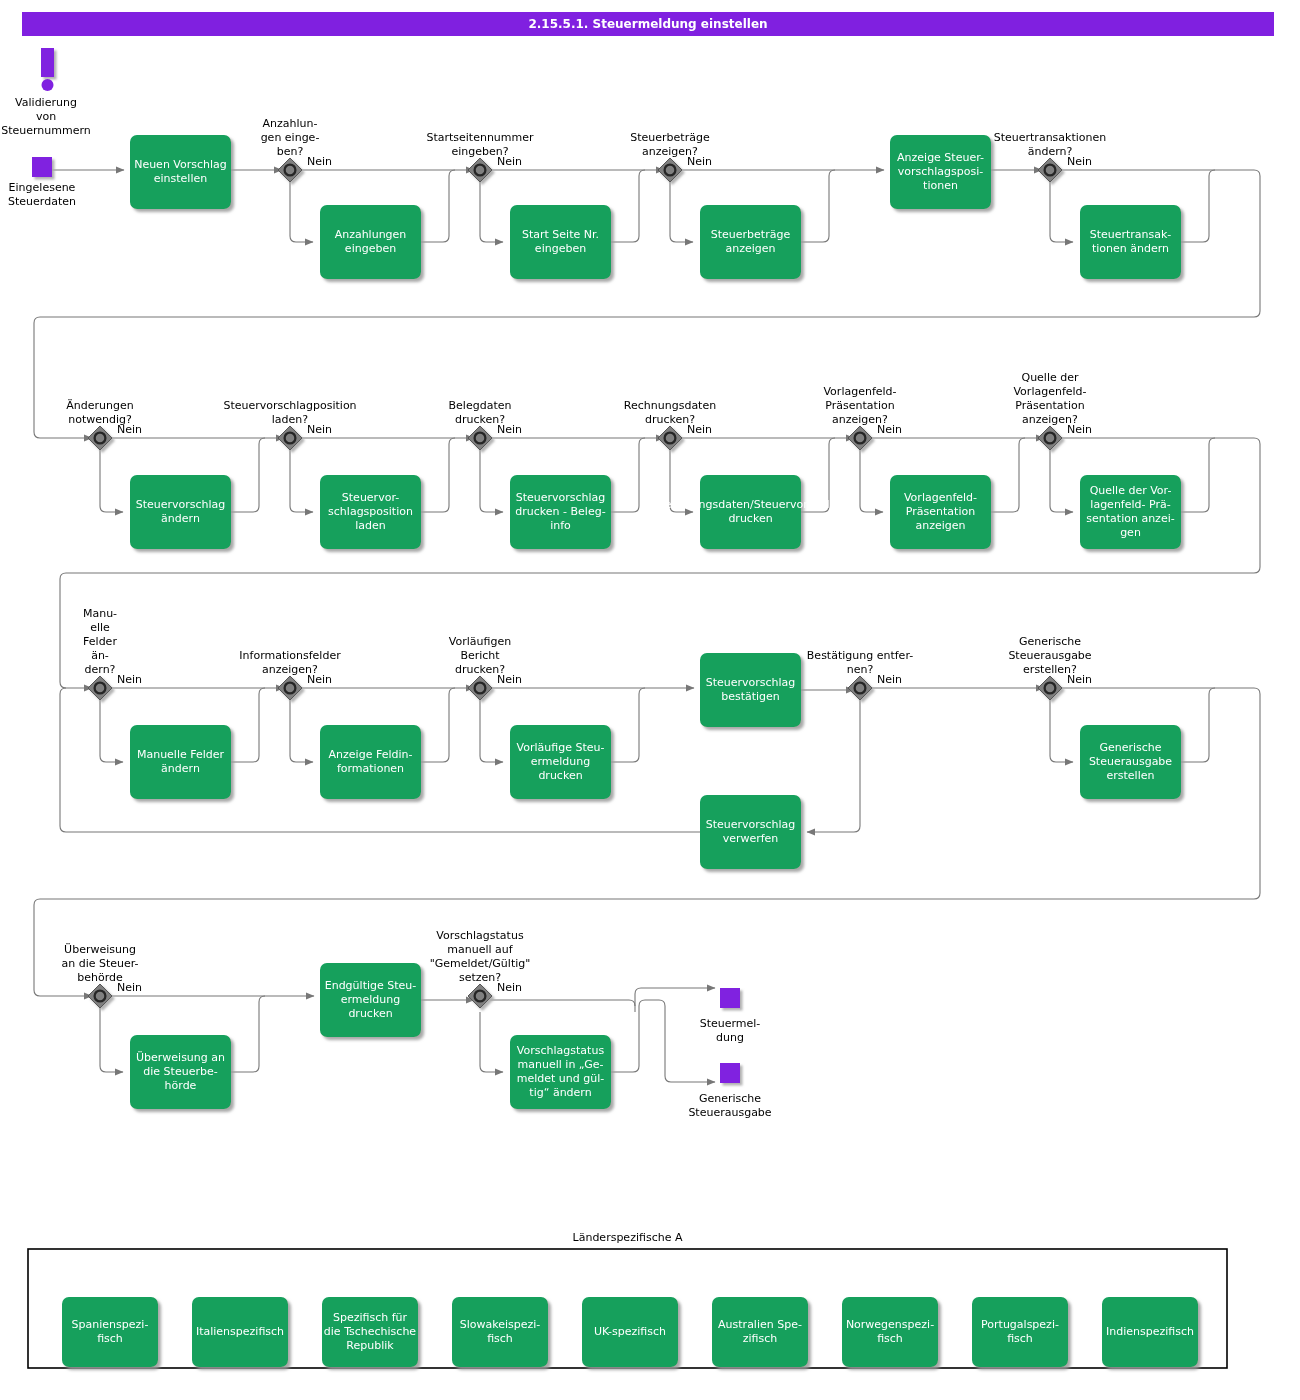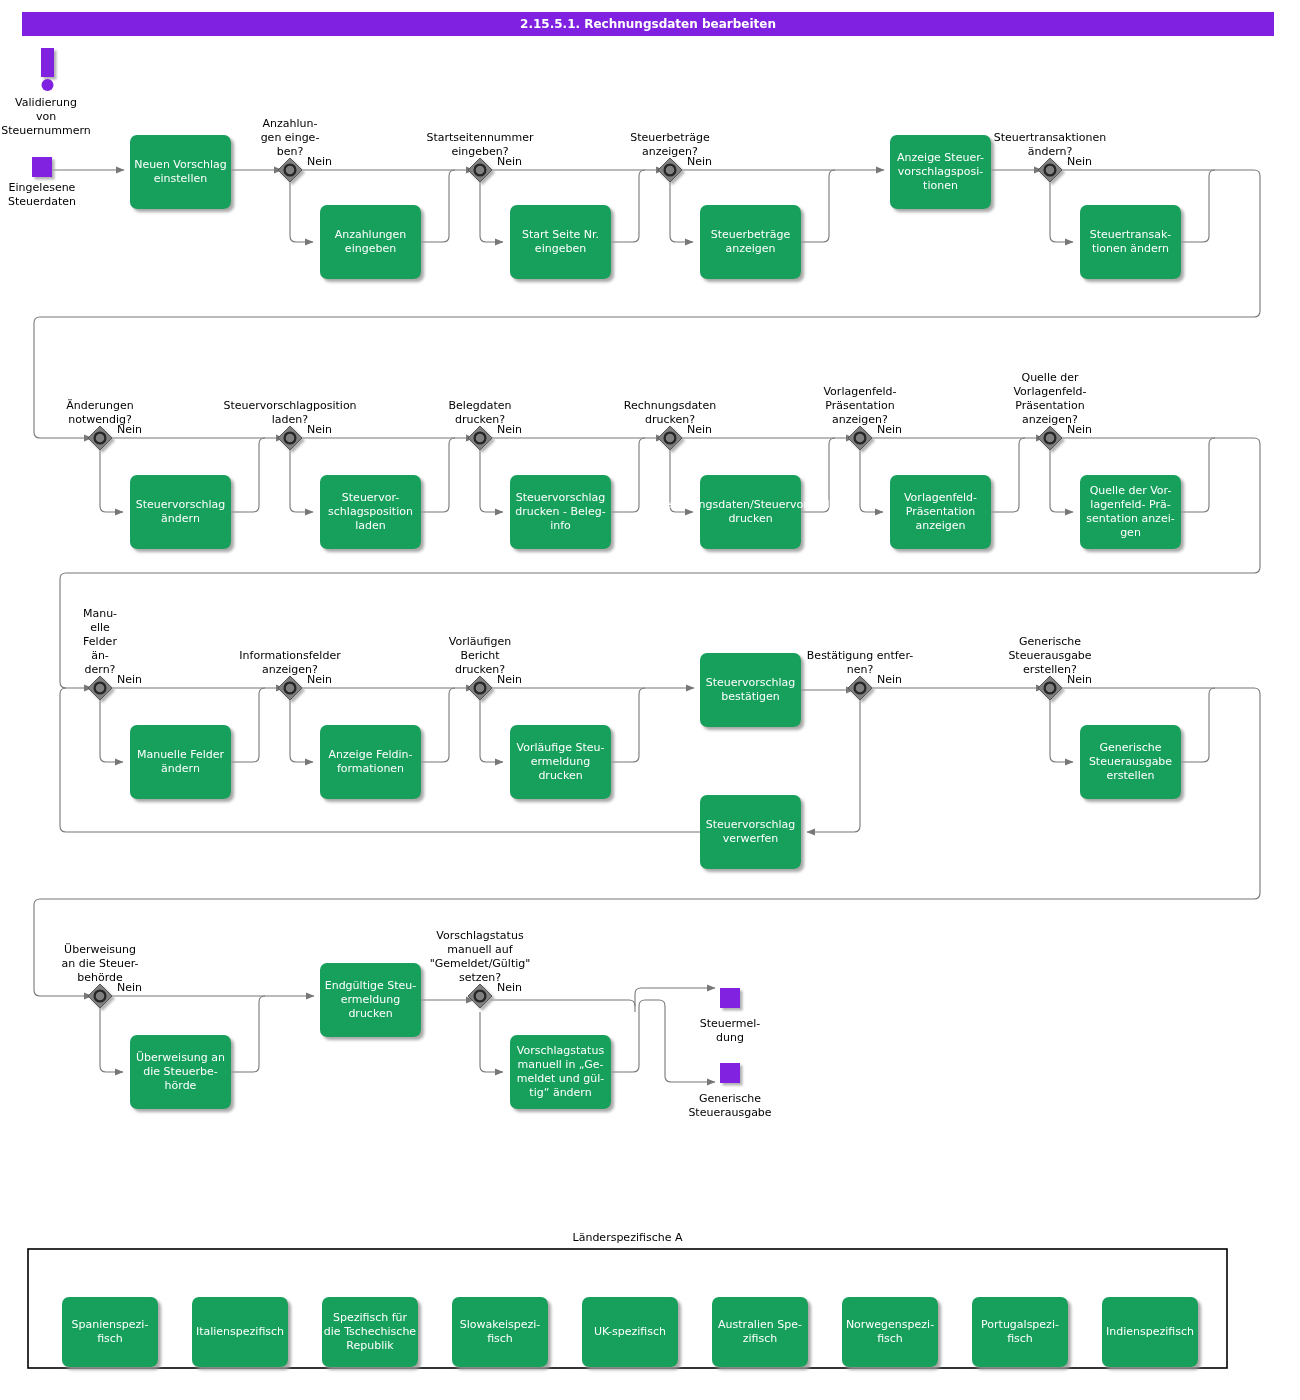--- a/index.html
+++ b/index.html
@@ -55,21 +55,21 @@
   .grouplabel {
     font-family: "DejaVu Sans", sans-serif;
     font-size: 11px;
     fill: #000000;
   }
 </style>
 </head>
 <body>
 
 <div id="titlebar">
-  <span>2.15.5.1. Rechnungsdaten bearbeiten</span>
+  <span>2.15.5.1. Steuermeldung einstellen</span>
 </div>
 
 <svg id="canvas" viewBox="0 0 1300 1400" xmlns="http://www.w3.org/2000/svg">
   <defs>
     <marker id="arr" markerWidth="9" markerHeight="9" refX="8" refY="4.5" orient="auto" markerUnits="userSpaceOnUse">
       <path d="M0,1 L8.5,4.5 L0,8 z" fill="#777777"></path>
     </marker>
     <filter id="bshadow" x="-25%" y="-25%" width="160%" height="160%">
       <feDropShadow dx="3" dy="3" stdDeviation="1.6" flood-color="#999999" flood-opacity="0.85"></feDropShadow>
     </filter>

